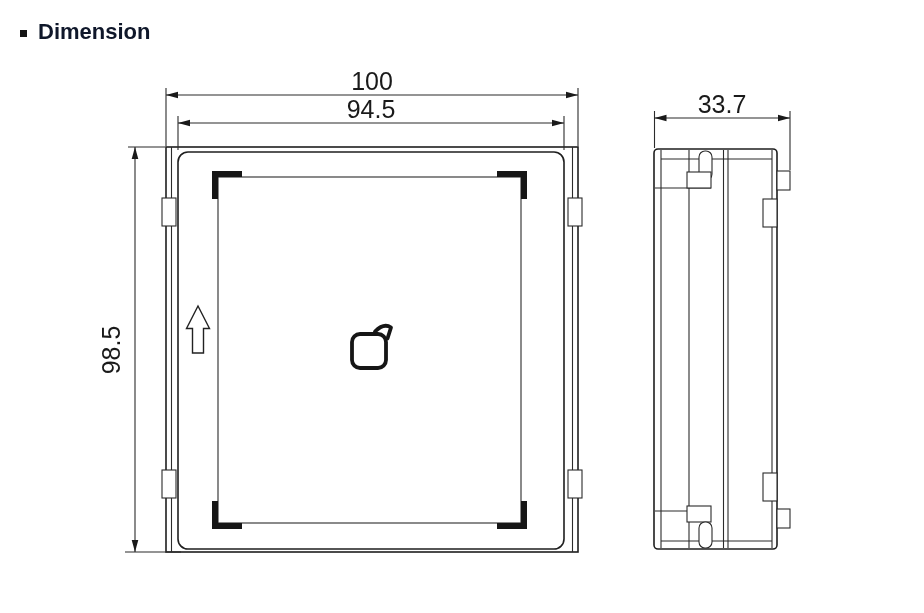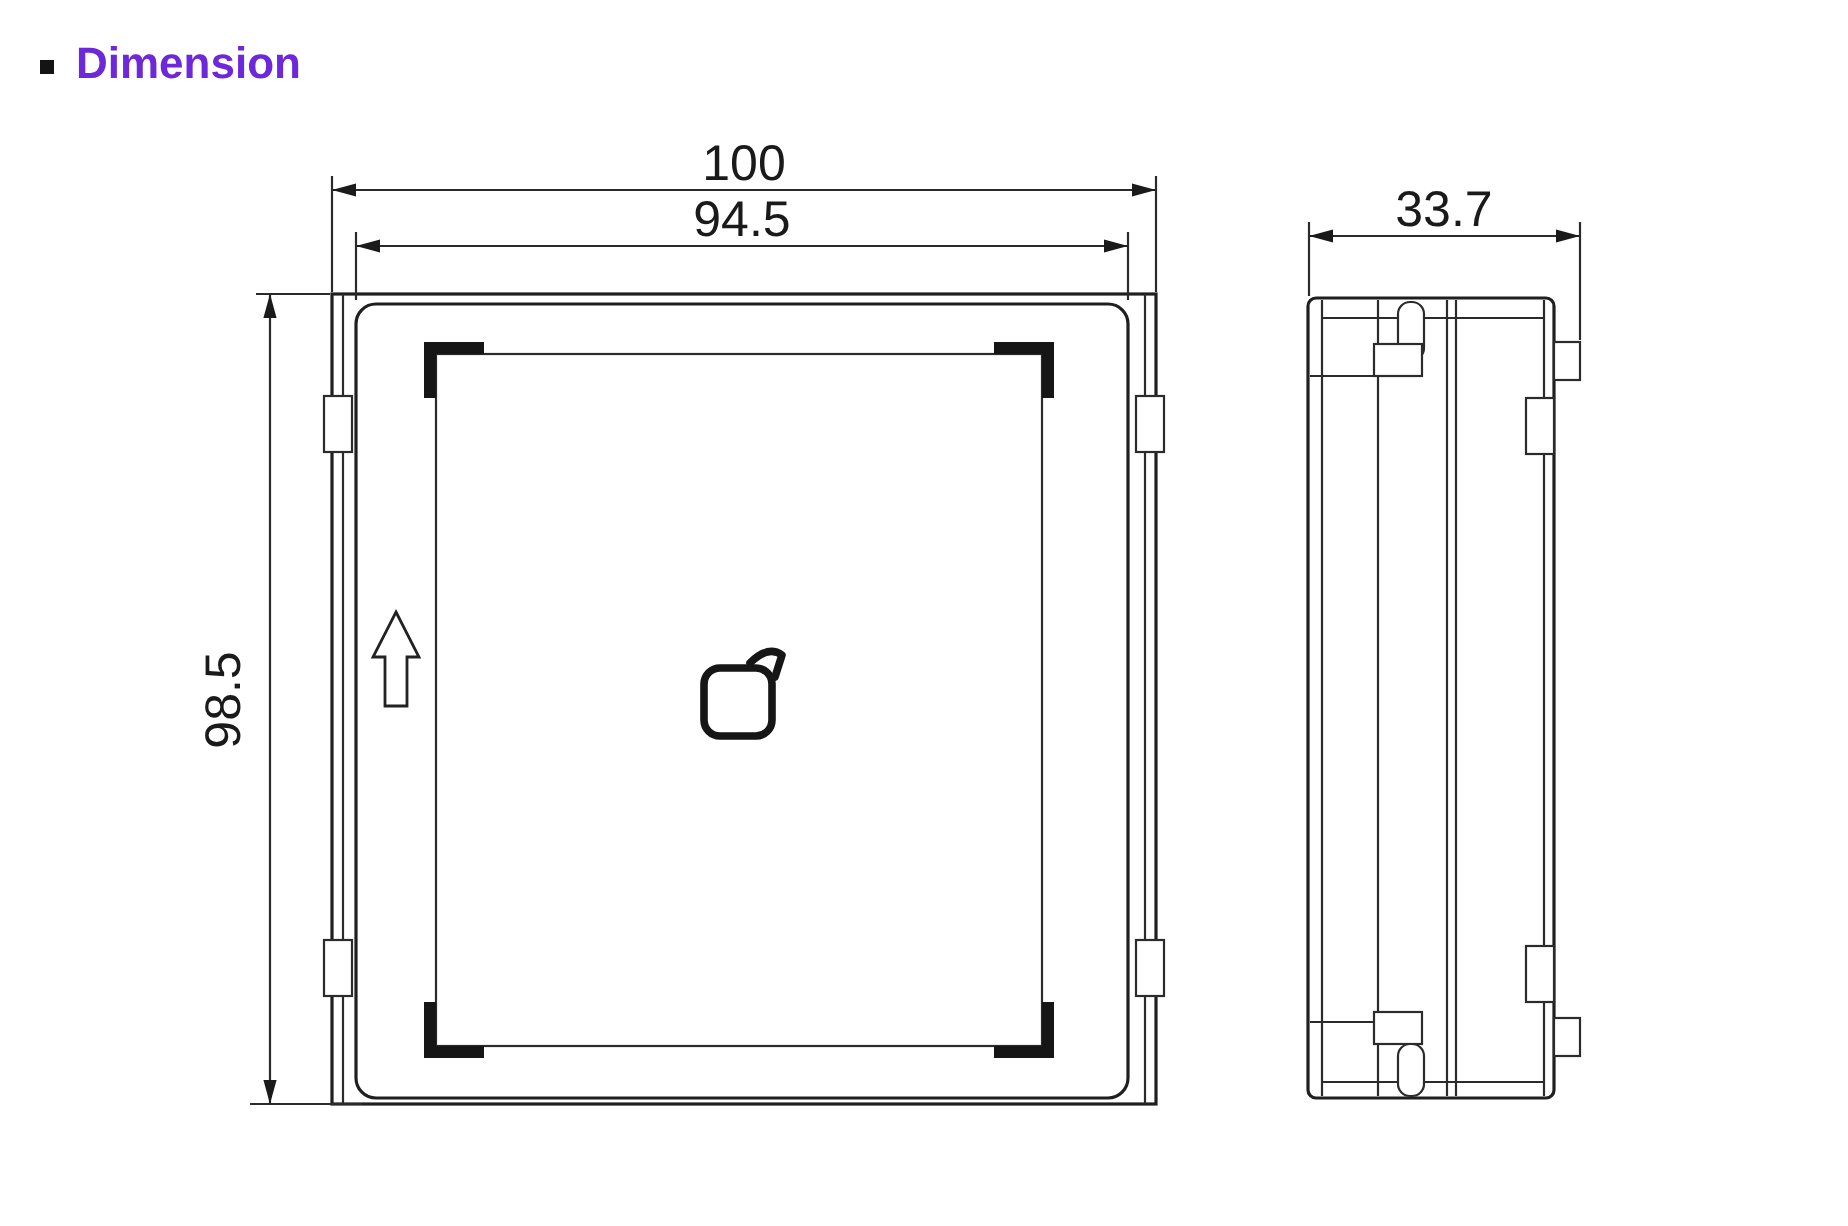--- a/index.html
+++ b/index.html
@@ -5,21 +5,21 @@
   html,body { margin:0; padding:0; }
   body {
     width:924px; height:613px; position:relative; overflow:hidden;
     background:#ffffff; font-family:"Liberation Sans", sans-serif;
   }
   .title-row { position:absolute; left:20px; top:19px; display:flex; align-items:center; }
   .bullet {
     width:7px; height:7px; background:#141414; display:inline-block;
     margin-right:11px; margin-top:3px; flex:0 0 auto;
   }
-  .title { font-size:22px; font-weight:bold; color:#6d28d9; margin:0; line-height:1.2; }
+  .title { font-size:22px; font-weight:bold; color:#0f172a; margin:0; line-height:1.2; }
 
   svg.drawing { position:absolute; left:0; top:0; }
 
   .s15 { fill:none; stroke:#1f1f1f; stroke-width:1.6; }
   .s10 { fill:none; stroke:#2b2b2b; stroke-width:1.1; }
   .dimln { fill:none; stroke:#2b2b2b; stroke-width:1.1; }
   .arr { fill:#1a1a1a; stroke:none; }
   .blk { fill:#161616; stroke:none; }
   .outl { fill:#ffffff; stroke:#222222; stroke-width:1.4; }
   .logo { fill:none; stroke:#161616; stroke-width:3.8; stroke-linecap:round; stroke-linejoin:round; }

